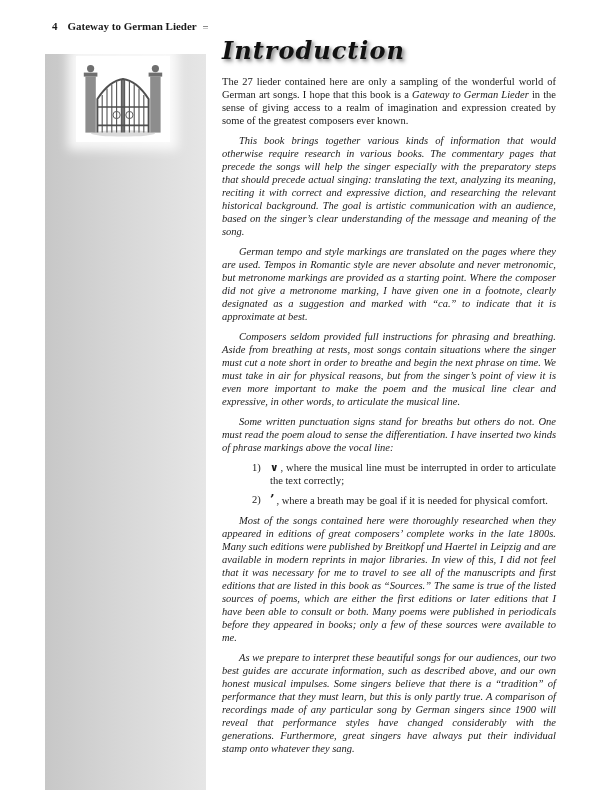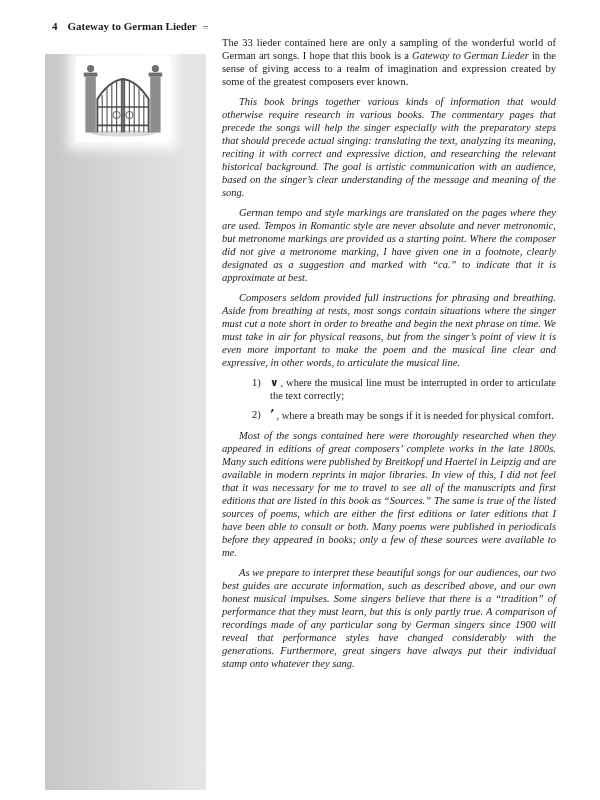--- a/index.html
+++ b/index.html
@@ -146,34 +146,36 @@
       <path d="M55 25 V92" stroke="#4f4f4f" stroke-width="2"></path>
 
       <path d="M23 60 H87 M23 83 H87" stroke="#4f4f4f" stroke-width="2"></path>
 
       <circle cx="47" cy="70" r="4.5" fill="none" stroke="#5a5a5a" stroke-width="1.2"></circle>
       <circle cx="63" cy="70" r="4.5" fill="none" stroke="#5a5a5a" stroke-width="1.2"></circle>
     </svg>
   </div>
 
   <main class="text-column">
+    <h1 class="chapter-title">Introduction</h1>
     <div id="paras-before">
-        <p class="para"><span>The 33 lieder contained here are only a sampling of the wonderful world of German art songs.  I hope that this book is a </span><span class="italic">Gateway to German Lieder</span><span> in the sense of giving access to a realm of imagination and expression created by some of the greatest composers ever known.</span></p>
+        <p class="para"><span>The 27 lieder contained here are only a sampling of the wonderful world of German art songs.  I hope that this book is a </span><span class="italic">Gateway to German Lieder</span><span> in the sense of giving access to a realm of imagination and expression created by some of the greatest composers ever known.</span></p>
         <p class="para indent"><span>This book brings together various kinds of information that would otherwise require research in various books.  The commentary pages that precede the songs will help the singer especially with the preparatory steps that should precede actual singing: translating the text, analyzing its meaning, reciting it with correct and expressive diction, and researching the relevant historical background.  The goal is artistic communication with an audience, based on the singer’s clear understanding of the message and meaning of the song.</span></p>
         <p class="para indent"><span>German tempo and style markings are translated on the pages where they are used.  Tempos in Romantic style are never absolute and never metronomic, but metronome markings are provided as a starting point.  Where the composer did not give a metronome marking, I have given one in a footnote, clearly designated as a suggestion and marked with “ca.” to indicate that it is approximate at best.</span></p>
         <p class="para indent"><span>Composers seldom provided full instructions for phrasing and breathing.  Aside from breathing at rests, most songs contain situations where the singer must cut a note short in order to breathe and begin the next phrase on time.  We must take in air for physical reasons, but from the singer’s point of view it is even more important to make the poem and the musical line clear and expressive, in other words, to articulate the musical line.</span></p>
+        <p class="para indent"><span>Some written punctuation signs stand for breaths but others do not.  One must read the poem aloud to sense the differentiation.  I have inserted two kinds of phrase markings above the vocal line:</span></p>
       </div>
     <div id="phrase-list" class="phrase-list">
         <div class="phrase-item">
           <span class="num">1)</span>
           <span class="content"><span class="symbol">∨</span><span>, where the musical line must be interrupted in order to articulate the text correctly;</span></span>
         </div>
         <div class="phrase-item">
           <span class="num">2)</span>
-          <span class="content"><span class="symbol breath">’</span><span>, where a breath may be songs if it is needed for physical comfort.</span></span>
+          <span class="content"><span class="symbol breath">’</span><span>, where a breath may be goal if it is needed for physical comfort.</span></span>
         </div>
       </div>
     <div id="paras-after">
         <p class="para indent"><span>Most of the songs contained here were thoroughly researched when they appeared in editions of great composers’ complete works in the late 1800s.  Many such editions were published by Breitkopf und Haertel in Leipzig and are available in modern reprints in major libraries.  In view of this, I did not feel that it was necessary for me to travel to see all of the manuscripts and first editions that are listed in this book as “Sources.”  The same is true of the listed sources of poems, which are either the first editions or later editions that I have been able to consult or both.  Many poems were published in periodicals before they appeared in books; only a few of these sources were available to me.</span></p>
         <p class="para indent"><span>As we prepare to interpret these beautiful songs for our audiences, our two best guides are accurate information, such as described above, and our own honest musical impulses.  Some singers believe that there is a “tradition” of performance that they must learn, but this is only partly true.  A comparison of recordings made of any particular song by German singers since 1900 will reveal that performance styles have changed considerably with the generations.  Furthermore, great singers have always put their individual stamp onto whatever they sang.</span></p>
       </div>
   </main>
 
 </div>
 

